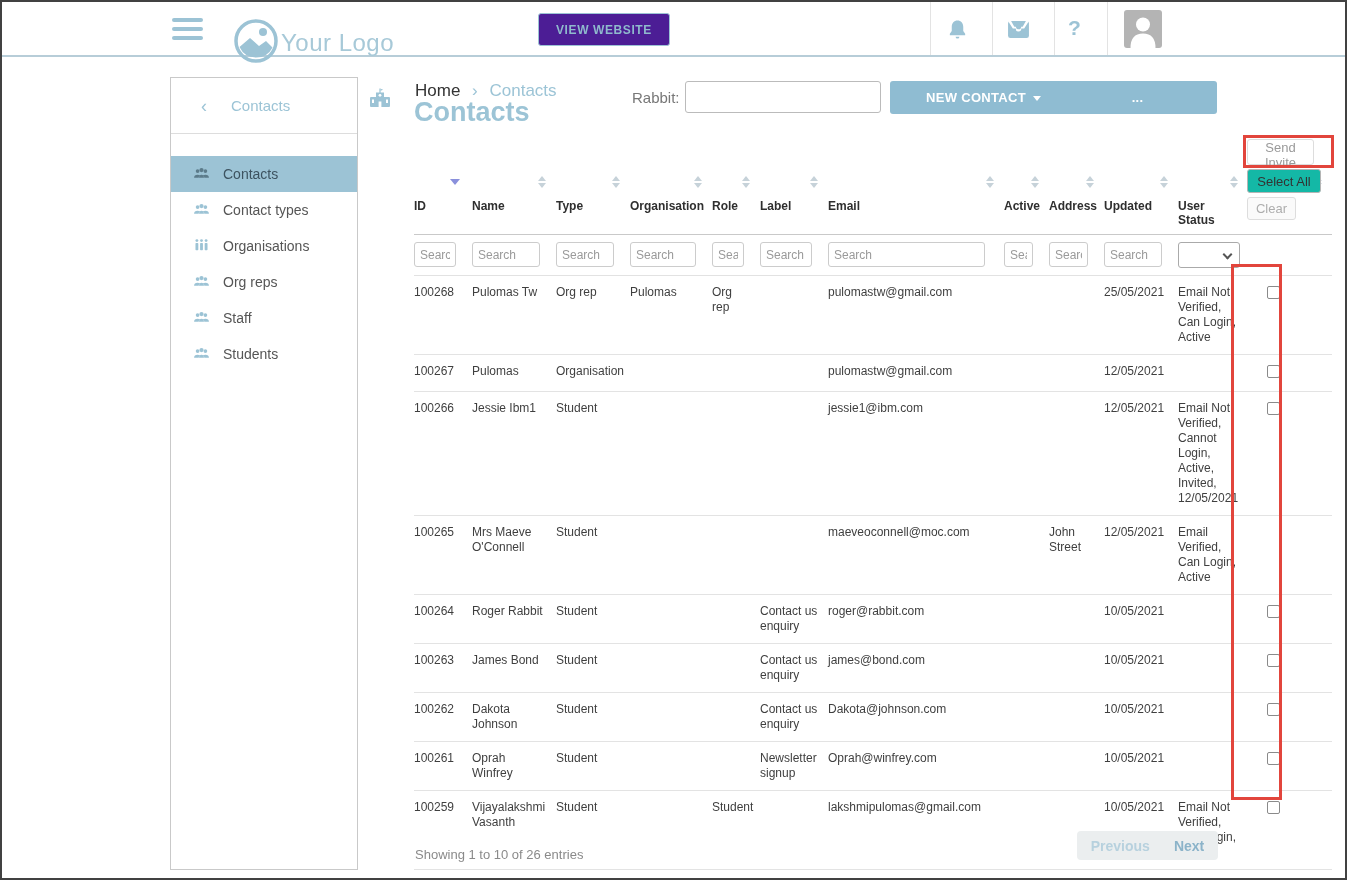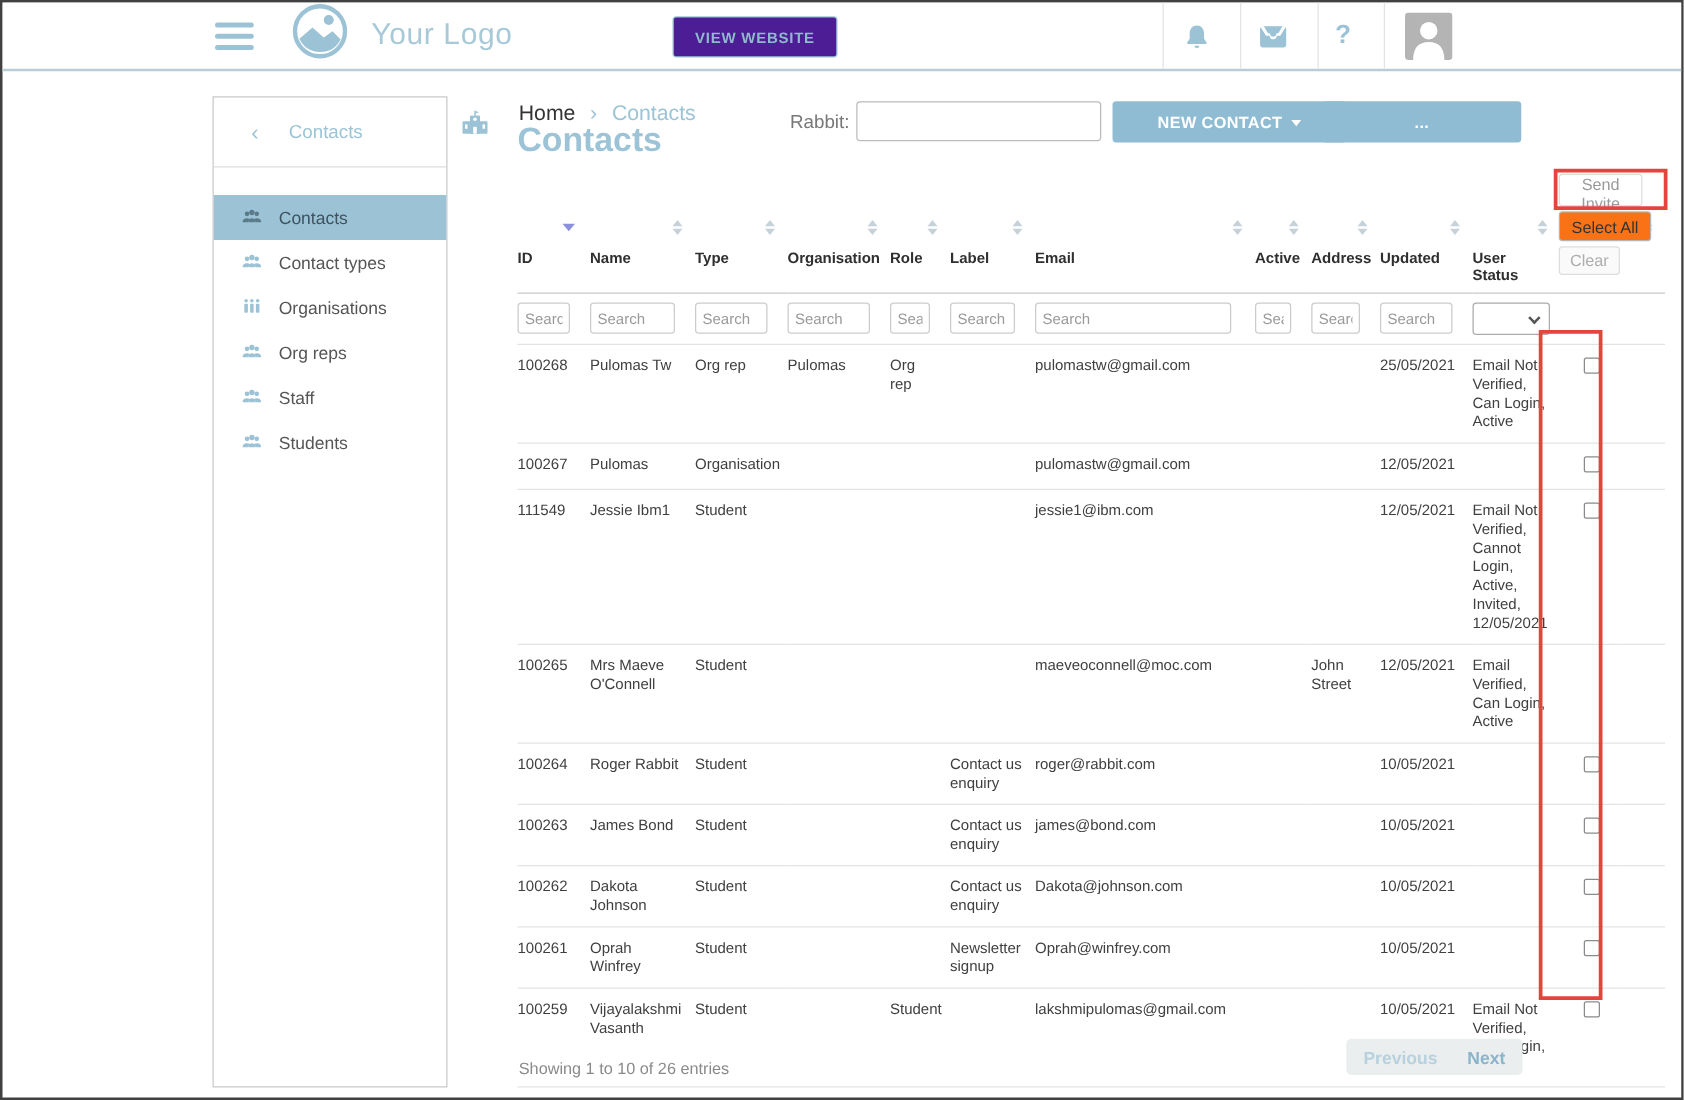--- a/index.html
+++ b/index.html
@@ -4,21 +4,21 @@
 <style>
   * { margin:0; padding:0; box-sizing:border-box; }
   html,body { background:#fff; }
   body { font-family:"Liberation Sans", sans-serif; }
   .page { position:relative; width:1347px; height:880px; border:2px solid #414141; background:#fff; overflow:hidden; }
 
   
   .topbar { position:absolute; left:0; top:0; width:100%; height:55px; background:#fff; border-bottom:2px solid #b7cdd8; z-index:5; }
   .hamburger { position:absolute; left:170px; top:16px; width:31px; cursor:pointer; }
   .hamburger i { display:block; height:4px; background:#9cc3d5; border-radius:2px; margin-bottom:5px; }
-  .logo { position:absolute; left:231px; top:0; display:flex; align-items:center; gap:18px; }
+  .logo { position:absolute; left:231px; top:16px; display:flex; align-items:center; gap:2px; }
   .logo-text { font-size:24px; color:#a7c9d8; letter-spacing:.5px; }
   .view-website { position:absolute; left:536px; top:11px; height:33px; padding:0 17px; background:#4c1d95; border:1px solid #9cc3d5; border-radius:3px; color:#8fb9cd; font-size:12px; font-weight:bold; letter-spacing:.6px; font-family:"Liberation Sans",sans-serif; cursor:pointer; }
   .tsep { position:absolute; top:0; width:1px; height:53px; background:#e3e3e3; }
   .topicon { position:absolute; cursor:pointer; background:none; border:none; }
   .help-q { font-size:21px; font-weight:bold; color:#9cc3d5; font-family:"Liberation Sans",sans-serif; }
 
   
   .sidebar { position:absolute; left:168px; top:75px; width:188px; height:793px; background:#fff; border:1px solid #c9c9c9; z-index:4; }
   .side-head { height:56px; border-bottom:1px solid #ddd; display:flex; align-items:center; padding-left:30px; gap:24px; cursor:pointer; }
   .side-back { color:#9cc4d6; font-size:18px; line-height:1; }
@@ -37,21 +37,21 @@
   .bc-cur { color:#9cc4d6; }
   .page-title { position:absolute; left:0; top:20px; font-size:27px; font-weight:bold; color:#9cc4d6; }
   .search-label { position:absolute; left:218px; top:12px; font-size:15px; color:#777; }
   .main-search { position:absolute; left:271px; top:4px; width:196px; height:32px; border:1px solid #bbb; border-radius:3px; padding:0 8px; font-size:13px; font-family:"Liberation Sans",sans-serif; }
   .btn-blue { position:absolute; top:4px; height:33px; background:#8fbcd2; color:#fff; border:none; border-radius:3px; font-size:13px; font-weight:bold; letter-spacing:.3px; font-family:"Liberation Sans",sans-serif; cursor:pointer; }
   .btn-new { left:476px; width:187px; }
   .btn-more { left:644px; width:159px; }
   .caret { display:inline-block; margin-left:7px; border-left:4px solid transparent; border-right:4px solid transparent; border-top:5px solid #fff; vertical-align:middle; }
   .mini-btn { position:absolute; background:#fff; border-radius:3px; font-family:"Liberation Sans",sans-serif; font-size:13px; cursor:pointer; z-index:6; }
   .btn-send { left:833px; top:62px; width:67px; height:26px; color:#9a9a9a; border:1px solid #ddd; }
-  .btn-selall { left:833px; top:92px; width:74px; height:24px; color:#333; border:1px solid #b5b5b5; background:#f97316; }
+  .btn-selall { left:833px; top:92px; width:74px; height:24px; color:#333; border:1px solid #b5b5b5; background:#14b8a6; }
   .btn-clear { left:833px; top:120px; width:49px; height:23px; color:#adadad; border:1px solid #ddd; background:#fafafa; }
 
   
   table.grid { position:absolute; left:0; top:94px; width:918px; border-collapse:collapse; table-layout:fixed; }
   .grid th, .grid td { text-align:left; vertical-align:top; font-size:12px; }
   tr.r-sort th { height:22px; vertical-align:middle; }
   .ud { display:inline-flex; flex-direction:column; gap:2px; float:right; margin-right:10px; cursor:pointer; }
   .ud .u { width:0; height:0; border-left:4px solid transparent; border-right:4px solid transparent; border-bottom:5px solid #c6d2d9; }
   .ud .d { width:0; height:0; border-left:4px solid transparent; border-right:4px solid transparent; border-top:5px solid #c6d2d9; }
   .tri-desc { display:inline-block; width:0; height:0; border-left:5px solid transparent; border-right:5px solid transparent; border-top:6px solid #8a90dc; float:right; margin-right:12px; cursor:pointer; }
@@ -369,21 +369,21 @@
             <td></td>
             <td>pulomastw@gmail.com</td>
             <td></td>
             <td></td>
             <td>12/05/2021</td>
             <td></td>
           <td class="cb"><input type="checkbox" class="rowchk" style=""></td>
             <td></td>
         </tr>
         <tr>
-          <td>111549</td>
+          <td>100266</td>
             <td>Jessie Ibm1</td>
             <td>Student</td>
             <td></td>
             <td></td>
             <td></td>
             <td>jessie1@ibm.com</td>
             <td></td>
             <td></td>
             <td>12/05/2021</td>
             <td>Email Not Verified, Cannot Login, Active, Invited, 12/05/2021</td>

